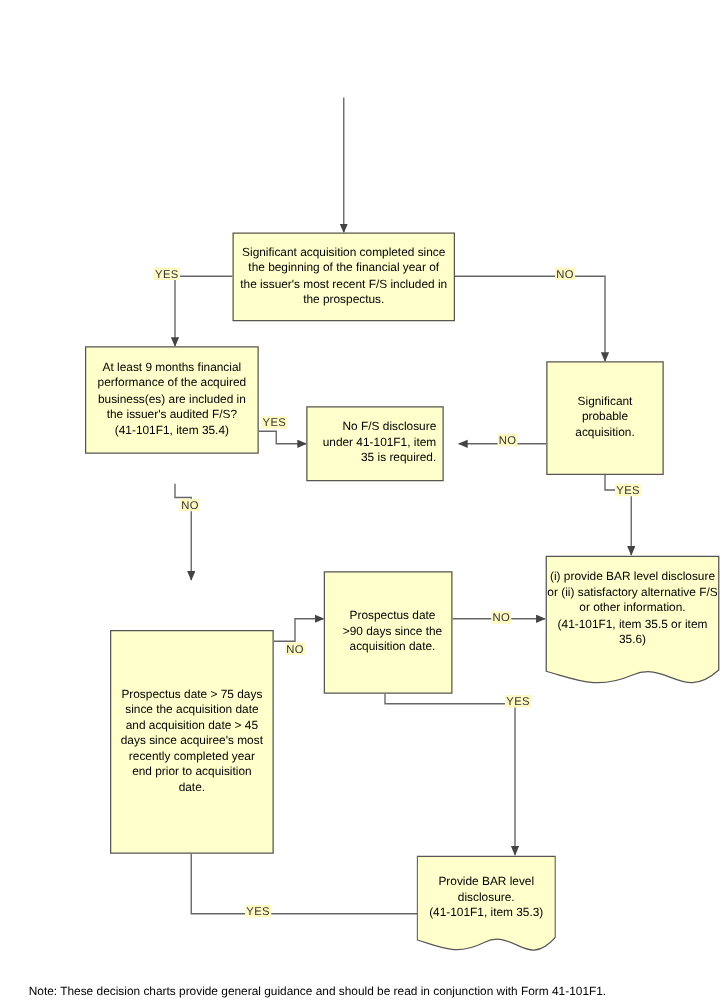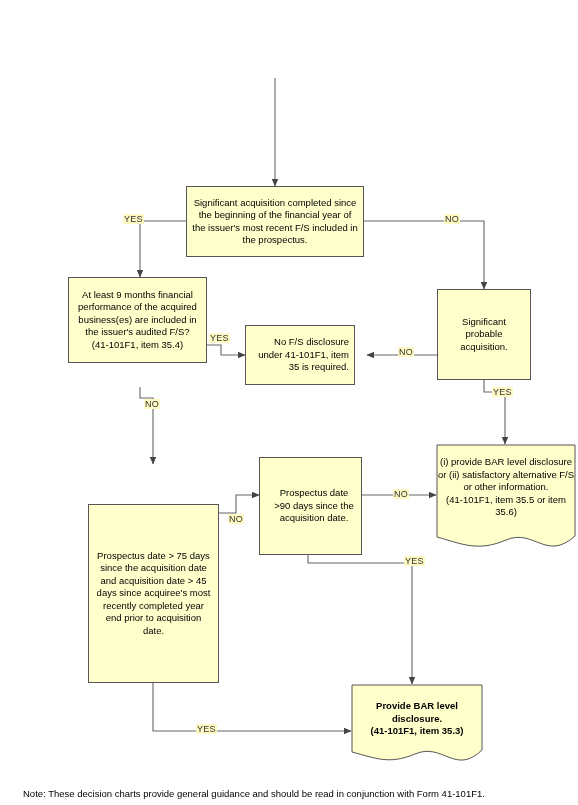--- a/index.html
+++ b/index.html
@@ -171,21 +171,21 @@
   </div>
 
   <div class="node" style="left:88px; top:464px; width:131px; height:179px;margin-top:40px;">
     <span class="txt">Prospectus date  &gt; 75 days since the acquisition date and  acquisition date &gt; 45 days since acquiree's most recently completed year end prior to acquisition date.</span>
   </div>
 
   <div class="node" style="left:259px; top:457px; width:103px; height:98px;padding-left:12px;">
     <span class="txt">Prospectus date &gt;90 days since the acquisition date.</span>
   </div>
 
-  <div class="docnode" style="left:351px; top:684px; width:132px; height:85px;font-weight:bold;">
+  <div class="docnode" style="left:333px; top:684px; width:112px; height:85px;">
     <svg class="docshape" viewBox="0 0 132 85" preserveAspectRatio="none">
       <path d="M1,1 L131,1 L131,66 C104,92 92,58 64,70 C38,81 24,74 1,68 Z" fill="#ffffcc" stroke="#555555" stroke-width="1"></path>
     </svg>
     <span class="txt" style="top:16px;">Provide BAR level disclosure.
 (41-101F1, item 35.3)</span>
   </div>
 
   <div class="edge-label" style="left:123px; top:214px;">YES</div>
   <div class="edge-label" style="left:444px; top:214px;">NO</div>
   <div class="edge-label" style="left:209px; top:333px;">YES</div>

